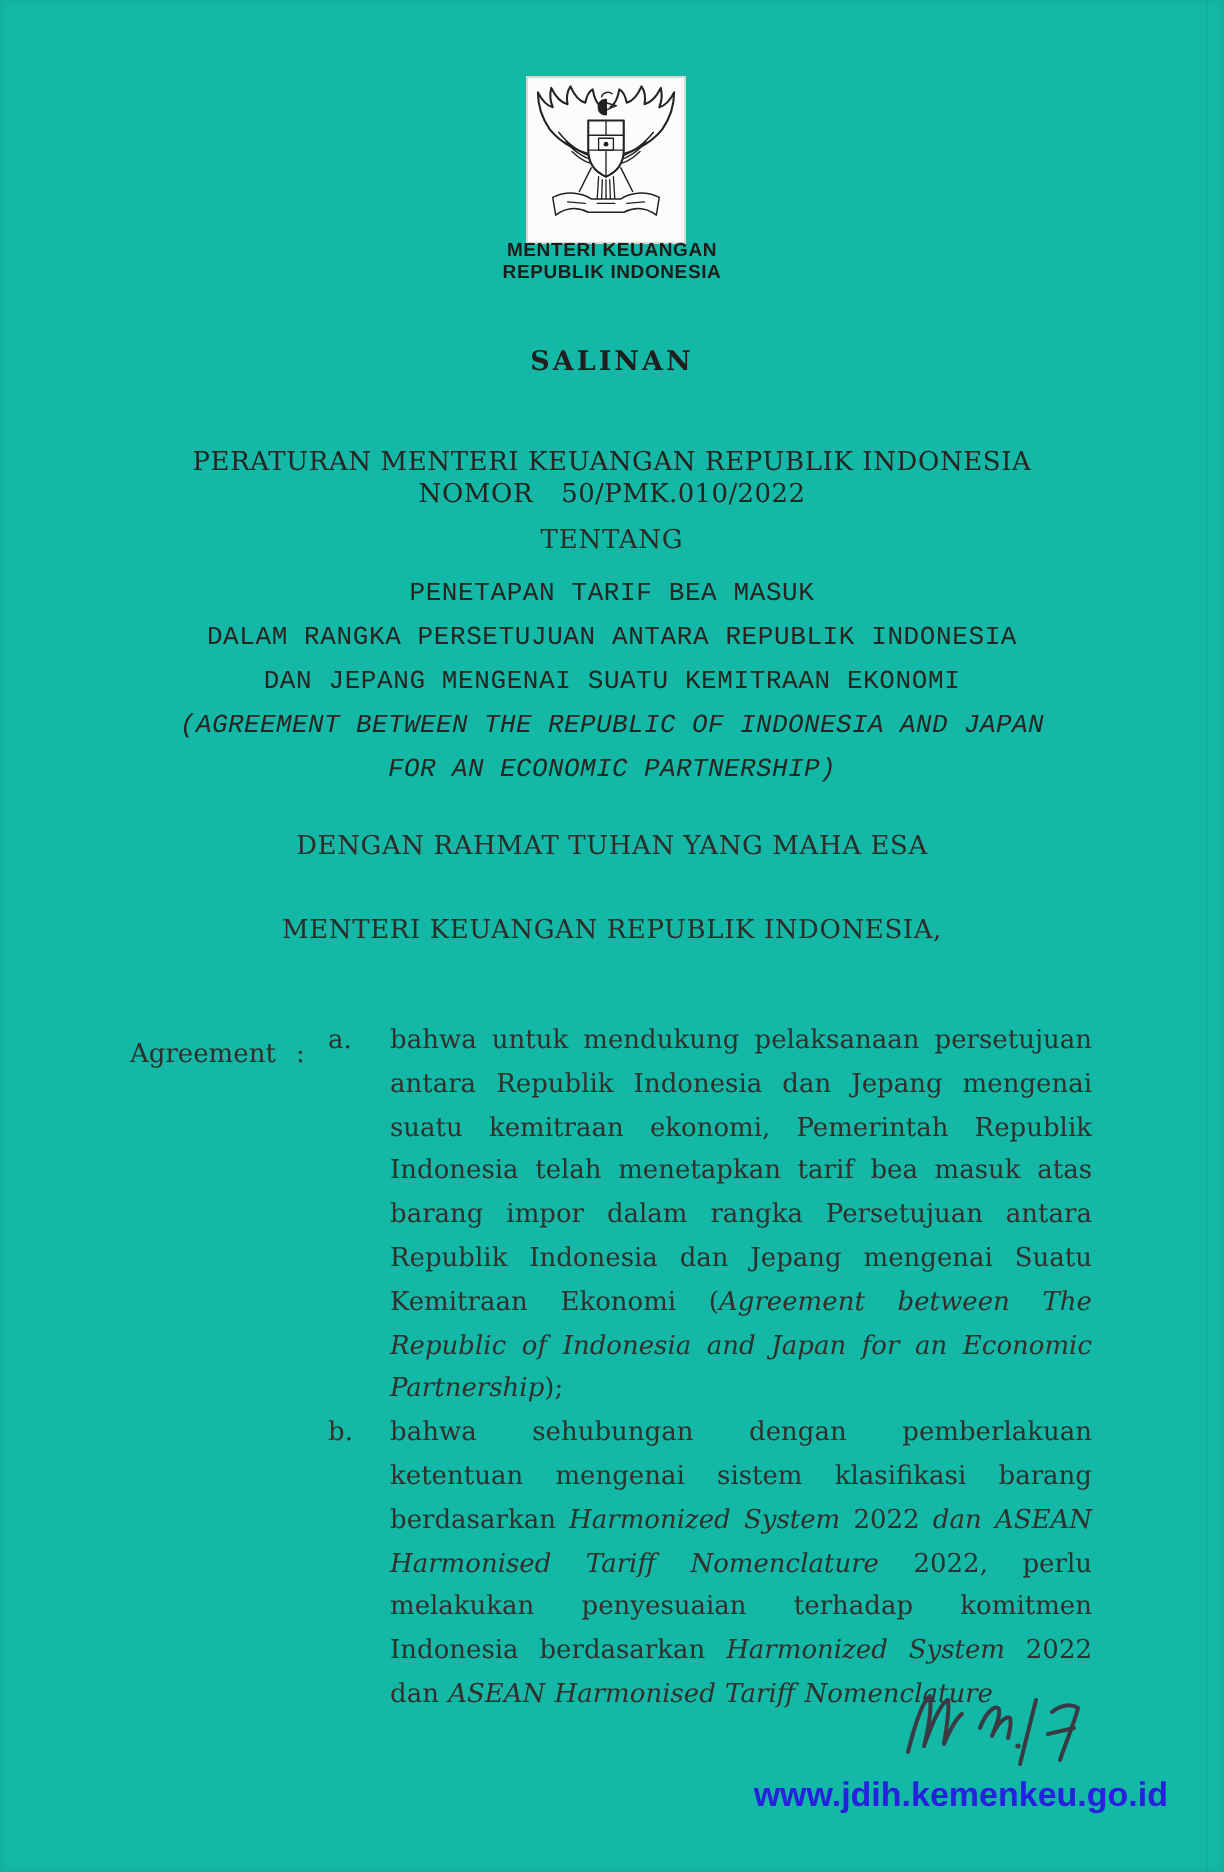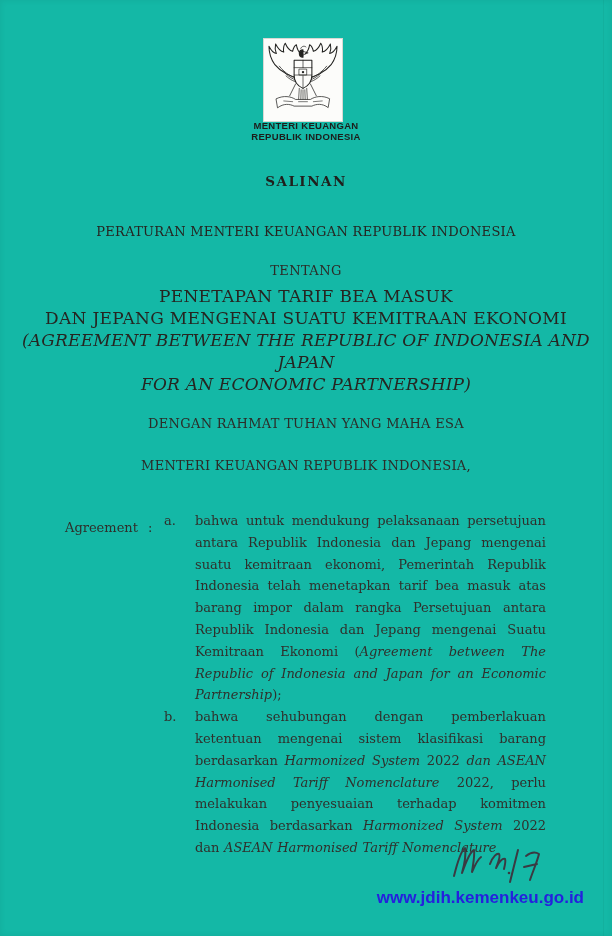--- a/index.html
+++ b/index.html
@@ -35,21 +35,21 @@
     letter-spacing:0.3px;color:#1d1d1b;
   }
   .salinan{
     top:173px;font-weight:bold;font-size:13.5px;letter-spacing:1.5px;color:#201f1c;
   }
 
   
   .title-head{top:224px;font-size:13px;line-height:16px;letter-spacing:0.3px;color:#262521;}
   .nomor-value{margin-left:14px;letter-spacing:0.2px;}
   .tentang{top:264px;font-size:13px;line-height:14px;letter-spacing:0.4px;}
-  .subject{top:286px;font-size:17px;line-height:21.9px;letter-spacing:0.3px;color:#262521;}
+  .subject{top:286px;font-size:13px;line-height:21.9px;letter-spacing:0.3px;color:#262521;font-family:Liberation Mono, monospace;}
   .subject .line-italic{font-style:italic;letter-spacing:0.2px;}
   .invocation{top:417px;font-size:13px;line-height:14px;letter-spacing:0.3px;}
   .issuer{top:459px;font-size:13px;line-height:14px;letter-spacing:0.3px;}
 
   
   .consider-label{position:absolute;left:65px;top:520px;font-size:13px;color:#2f2f2b;}
   .consider-colon{position:absolute;left:148px;top:520px;font-size:13px;color:#2f2f2b;}
   .consider-items{position:absolute;left:164px;top:510px;width:382px;}
   .consider-item{display:flex;font-size:13px;line-height:21.8px;color:#30302c;}
   .consider-item .marker{width:31px;flex-shrink:0;}
@@ -97,26 +97,30 @@
 
   <div class="centered ministry">
     <div>MENTERI KEUANGAN</div>
     <div>REPUBLIK INDONESIA</div>
   </div>
 
   <div class="centered salinan">SALINAN</div>
 
   <div class="centered title-head">
     <div>PERATURAN MENTERI KEUANGAN REPUBLIK INDONESIA</div>
+    <div>
+      <span>NOMOR</span><span class="nomor-value">50/PMK.010/2022</span>
+    </div>
   </div>
 
   <div class="centered tentang">TENTANG</div>
 
   <div class="centered subject">
     <div>PENETAPAN TARIF BEA MASUK</div>
+    <div>DALAM RANGKA PERSETUJUAN ANTARA REPUBLIK INDONESIA</div>
     <div>DAN JEPANG MENGENAI SUATU KEMITRAAN EKONOMI</div>
     <div class="line-italic">(AGREEMENT BETWEEN THE REPUBLIC OF INDONESIA AND JAPAN</div>
     <div class="line-italic">FOR AN ECONOMIC PARTNERSHIP)</div>
   </div>
 
   <div class="centered invocation">DENGAN RAHMAT TUHAN YANG MAHA ESA</div>
   <div class="centered issuer">MENTERI KEUANGAN REPUBLIK INDONESIA,</div>
 
   <div class="consider-label">Agreement</div>
   <div class="consider-colon">:</div>

